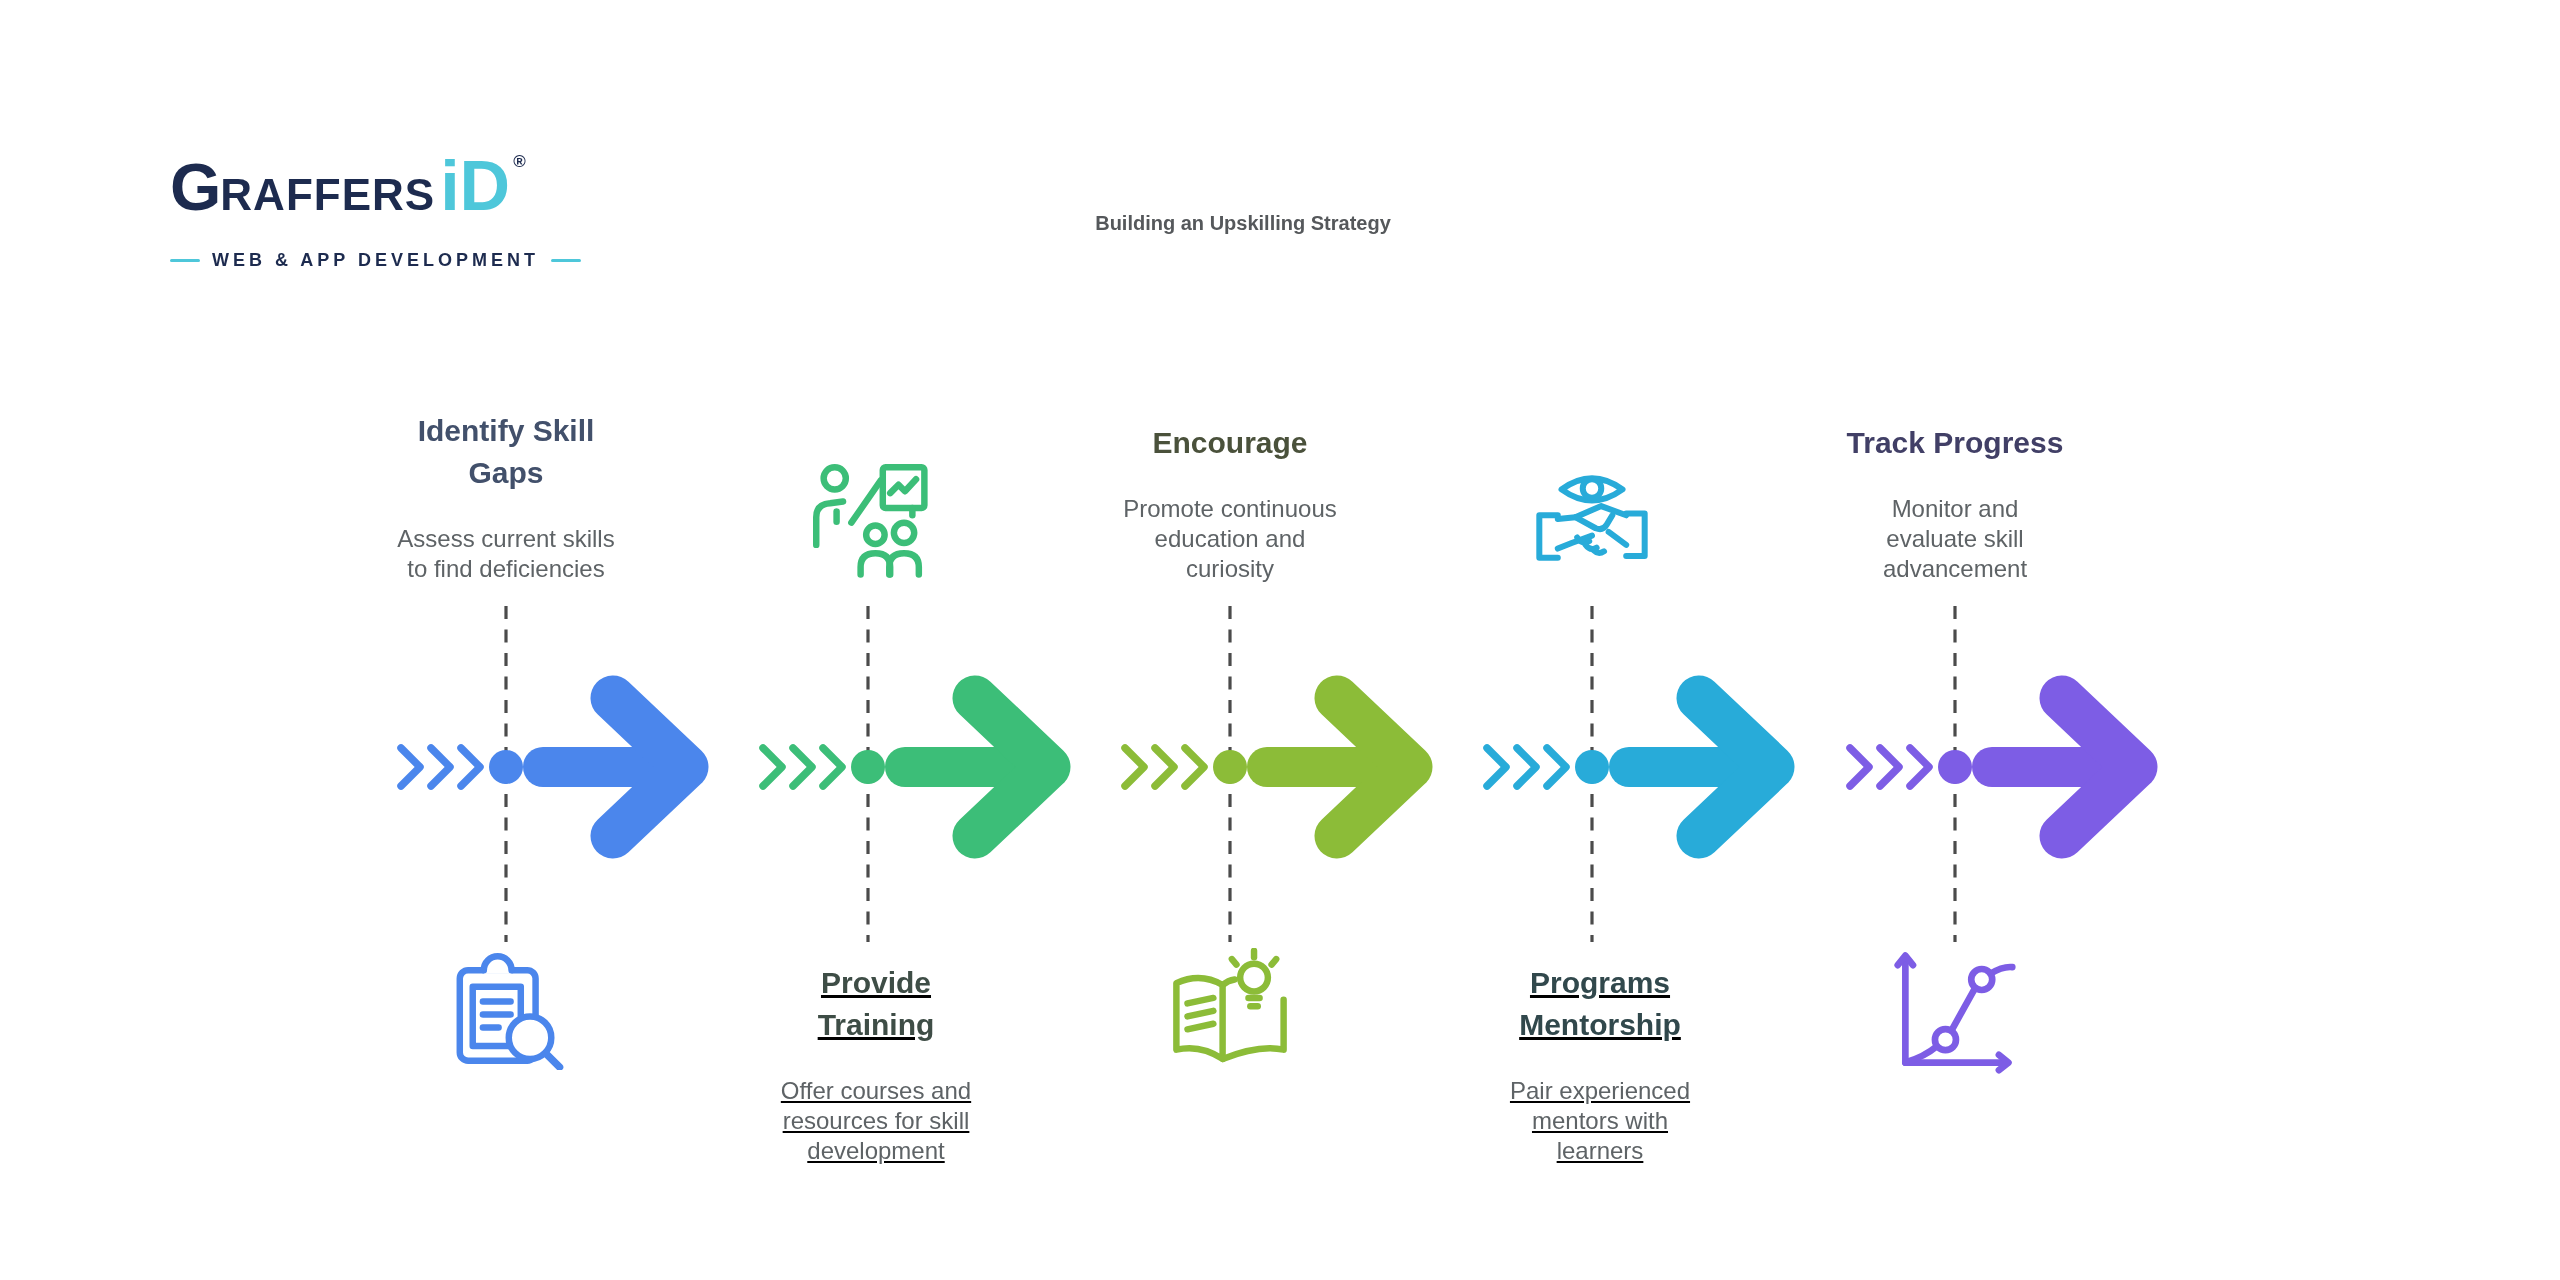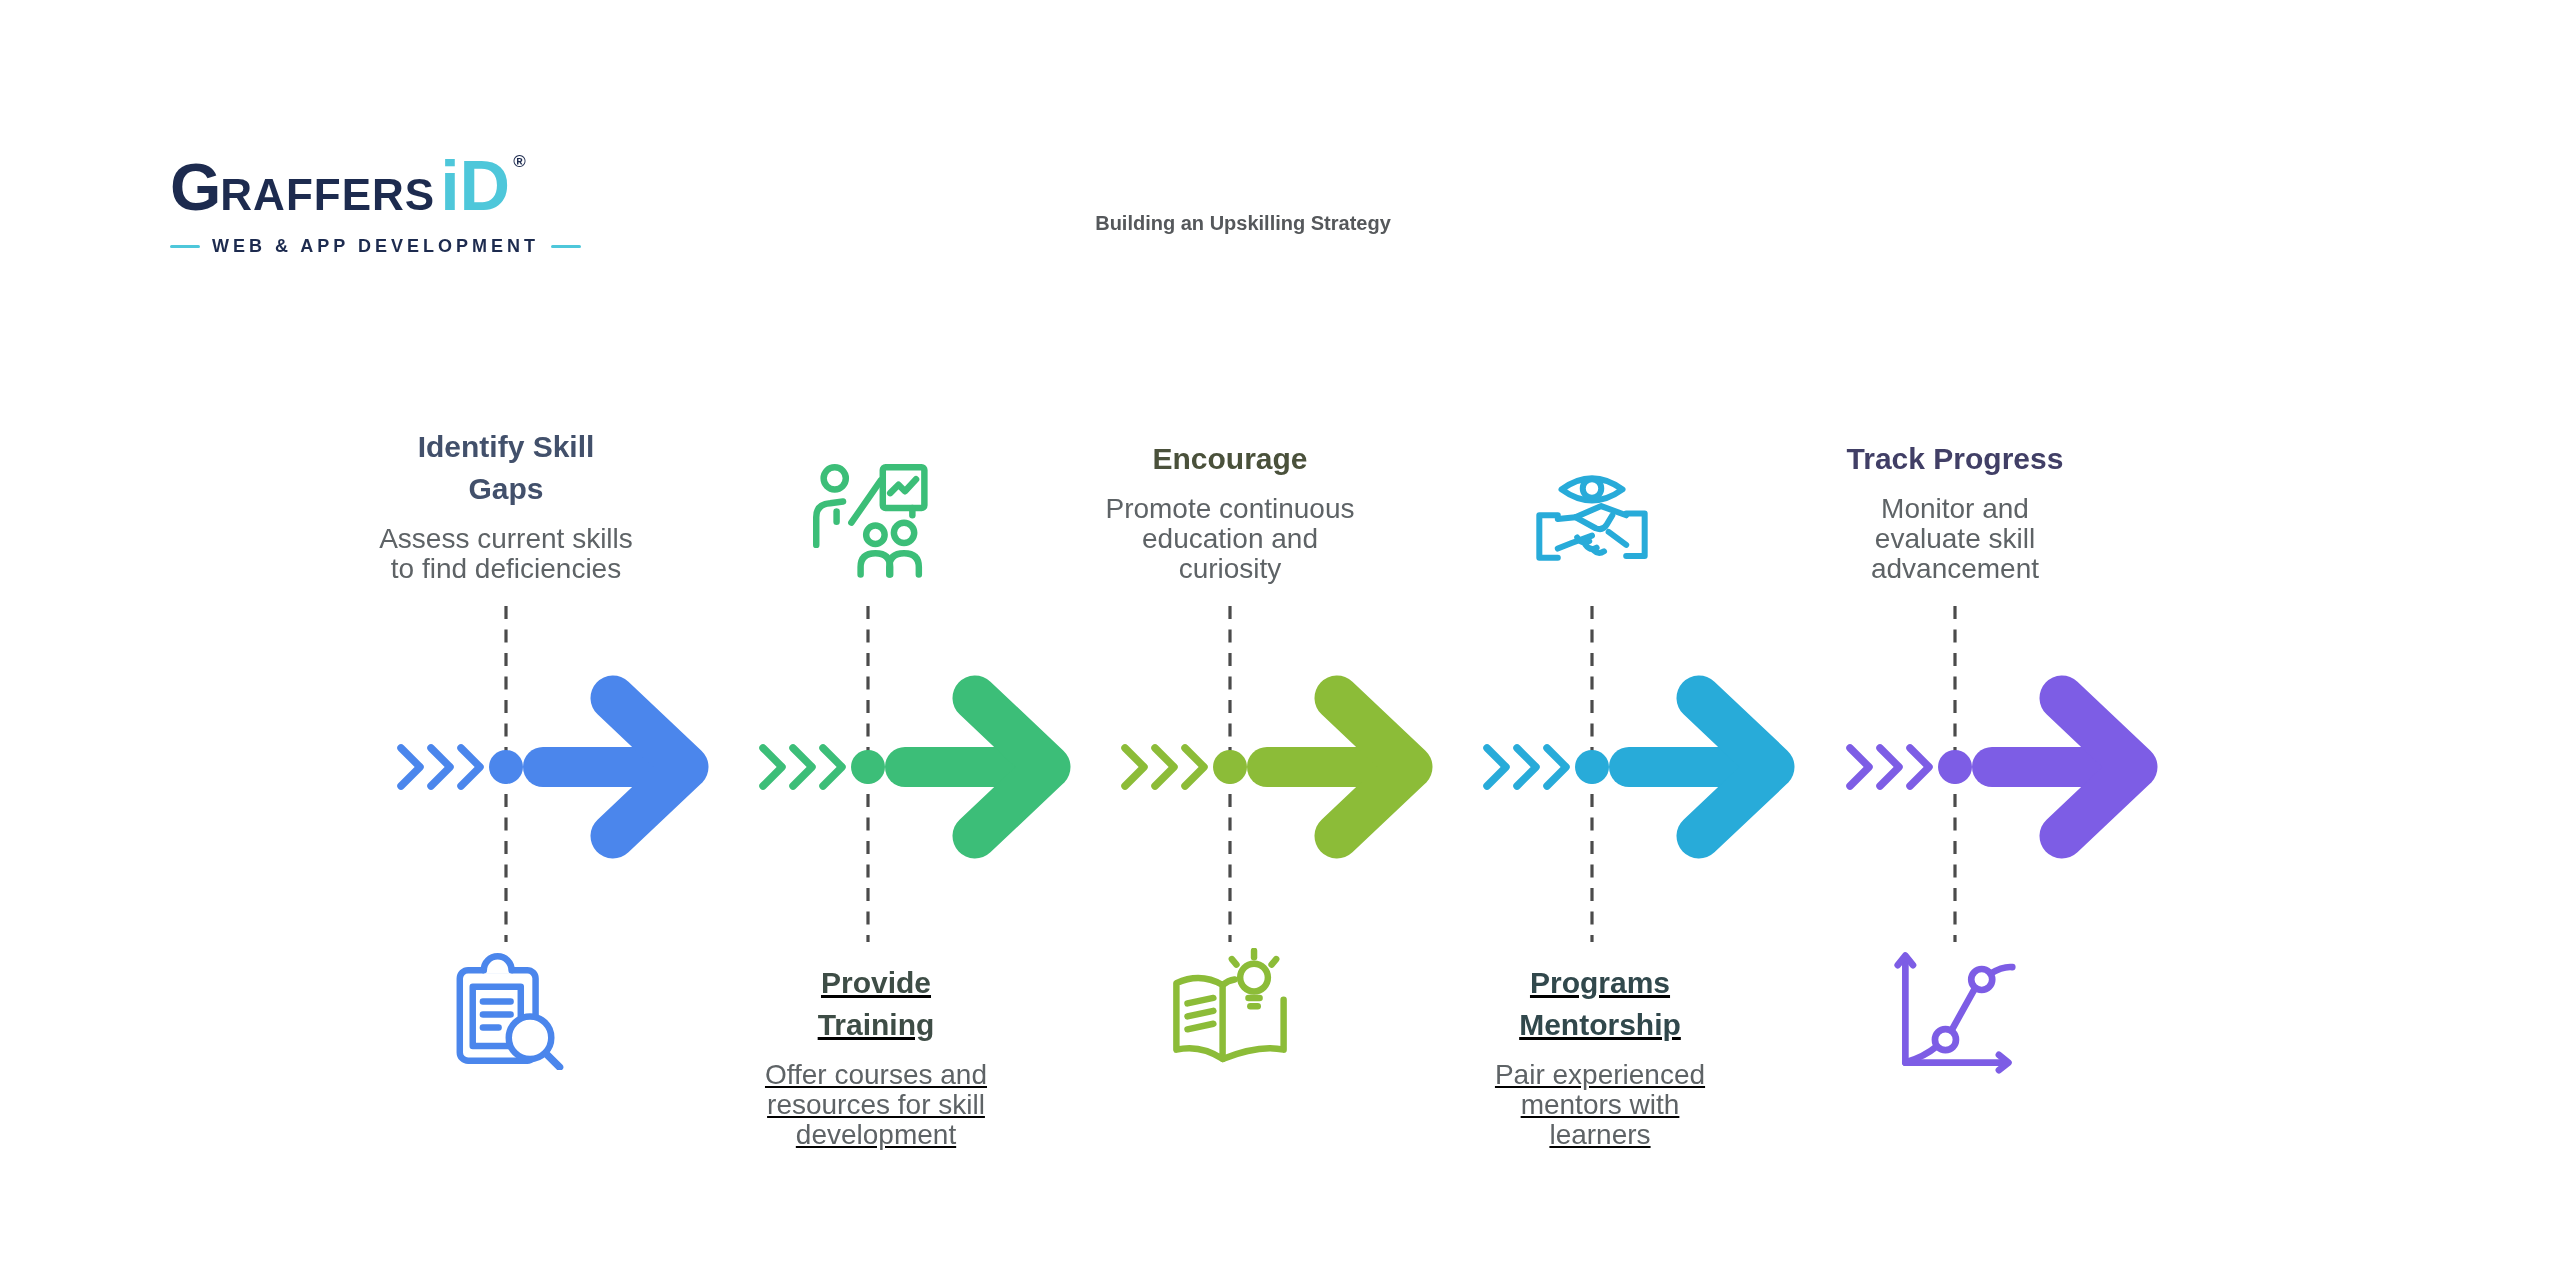--- a/index.html
+++ b/index.html
@@ -8,37 +8,37 @@
   .canvas{position:absolute;inset:0;background:#fff;}
 
   
   .logo{position:absolute;left:170px;top:146px;}
   .logo-line{display:flex;align-items:baseline;white-space:nowrap;}
   .logo-g{font-size:66px;font-weight:bold;letter-spacing:-1px;}
   .logo-rest{font-size:44px;font-weight:bold;letter-spacing:1px;}
   .logo-accent{font-size:70px;font-weight:bold;margin-left:5px;}
   .logo-reg{font-size:17px;font-weight:bold;align-self:flex-start;margin-left:3px;margin-top:6px;}
   .logo-tagline{display:flex;align-items:center;justify-content:center;gap:12px;
-                margin-top:10px;font-size:18px;font-weight:bold;letter-spacing:4px;}
+                margin-top:24px;font-size:18px;font-weight:bold;letter-spacing:4px;}
   .tag-dash{display:inline-block;width:30px;height:3px;border-radius:2px;}
 
   
   .main-title{position:absolute;left:1243px;top:212px;transform:translateX(-50%);
               font-size:20px;font-weight:bold;white-space:nowrap;}
 
   
   .step{position:absolute;top:0;height:100%;width:0;}
   .dashline{position:absolute;left:-2px;top:606px;z-index:1;line-height:0;}
   .tl{position:absolute;left:-113px;top:672px;z-index:2;line-height:0;}
   .txt-above{position:absolute;bottom:696px;left:0;transform:translateX(-50%);
              width:360px;text-align:center;z-index:3;}
   .txt-below{position:absolute;top:962px;left:8px;transform:translateX(-50%);
              width:360px;text-align:center;z-index:3;text-decoration:underline;}
   .step-title{font-size:30px;font-weight:bold;line-height:42px;}
-  .step-desc{margin-top:14px;font-size:28px;line-height:30px;}
+  .step-desc{margin-top:30px;font-size:24px;line-height:30px;}
   .icon-above{position:absolute;top:458px;left:0;transform:translateX(-50%);z-index:3;line-height:0;}
   .icon-below{position:absolute;top:948px;left:0;transform:translateX(-50%);z-index:3;line-height:0;}
   svg{display:block;}
 </style>
 </head>
 <body>
 
 <div class="canvas">
 
   <div class="logo">

